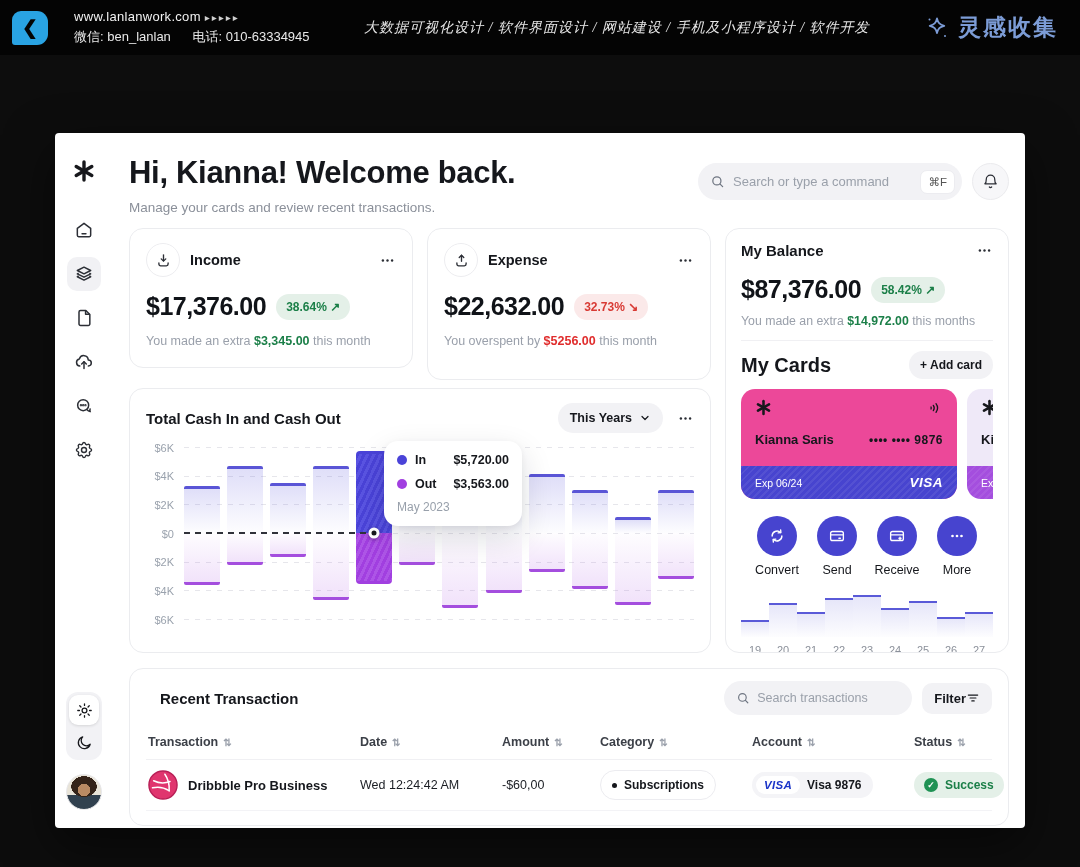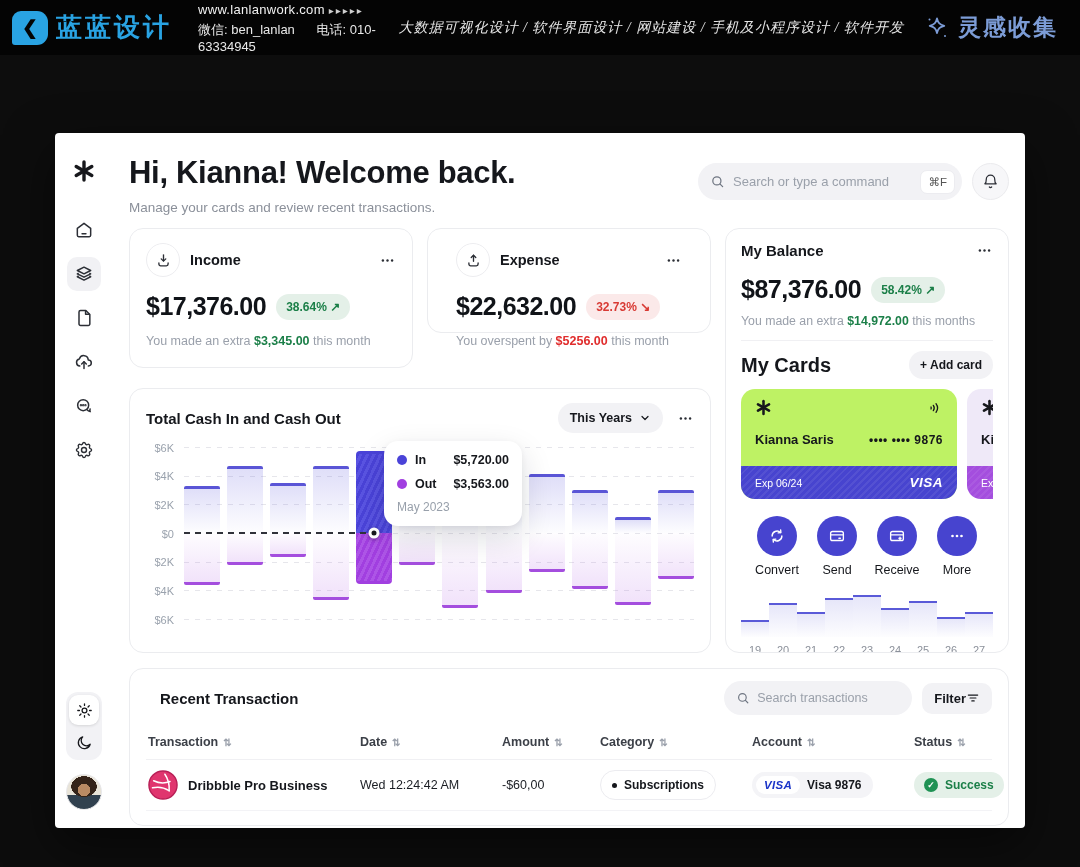--- a/index.html
+++ b/index.html
@@ -61,21 +61,21 @@
   .kbd { background:#fff; border:1px solid #ececf0; border-radius:7px; padding:4px 7px; font-size:11.5px; color:#555; }
   .bell-btn { width:37px; height:37px; border-radius:50%; background:#f7f7f9; border:1px solid #ebebee;
               display:grid; place-items:center; color:#2c2f36; }
   .bell-btn svg { width:17px; height:17px; }
 
   
   .card { position:absolute; background:#fff; border:1px solid #ebecef; border-radius:14px; }
 
   
   .card-income  { left:74px;  top:95px; width:284px; height:140px; padding:14px 16px; }
-  .card-expense { left:372px; top:95px; width:284px; height:105px; padding:14px 28px; }
+  .card-expense { left:372px; top:95px; width:284px; height:152px; padding:14px 16px; }
   .stat-head { display:flex; align-items:center; gap:10px; }
   .stat-ico { width:34px; height:34px; border-radius:50%; border:1px solid #ededf0; display:grid; place-items:center; color:#2c2f36; }
   .stat-ico svg { width:17px; height:17px; }
   .stat-label { font-size:14.5px; font-weight:700; color:#15171c; }
   .dots-btn { margin-left:auto; color:#2b2e35; display:grid; place-items:center; cursor:pointer; }
   .dots-btn svg { width:17px; height:17px; }
   .stat-value-row { display:flex; align-items:center; gap:10px; margin-top:15px; }
   .stat-value { font-size:25px; font-weight:700; color:#101318; letter-spacing:-.5px; }
   .badge { font-size:12px; font-weight:700; border-radius:999px; padding:6px 10px; white-space:nowrap; }
   .badge.up { background:#e4f0e8; color:#1b7f48; }
@@ -134,21 +134,21 @@
   .bal-head { display:flex; align-items:center; }
   .bal-title { font-size:15px; font-weight:700; color:#15171c; }
   .bal-value-row { display:flex; align-items:center; gap:10px; margin-top:16px; }
   .bal-note { margin-top:10px; font-size:12.3px; color:#9aa0ab; }
   .bal-divider { border:none; border-top:1px solid #f0f0f3; margin:12px 0 10px; }
   .mycards-row { display:flex; align-items:center; justify-content:space-between; }
   .mycards-title { font-size:20px; font-weight:700; color:#15171c; }
   .addcard-btn { background:#f2f2f5; border-radius:999px; padding:7px 11px; font-size:12px; font-weight:700;
                  color:#15171c; cursor:pointer; }
   .cards-strip { margin-top:10px; display:flex; gap:10px; overflow:hidden; height:110px; }
-  .ccard { width:216px; min-width:216px; height:110px; border-radius:14px; background:#bef264;
+  .ccard { width:216px; min-width:216px; height:110px; border-radius:14px; background:#ec4899;
            position:relative; overflow:hidden; cursor:pointer; }
   .ccard.c2 { min-width:120px; background:#efe9f8; }
   .cc-top { display:flex; justify-content:space-between; align-items:center; padding:10px 14px 0; color:#17181c; }
   .cc-mid { display:flex; justify-content:space-between; align-items:baseline; padding:0 14px; margin-top:16px; }
   .cc-holder { font-size:13px; font-weight:700; color:#15171c; white-space:nowrap; }
   .cc-num { font-size:12px; font-weight:700; color:#15171c; letter-spacing:.5px; white-space:nowrap; }
   .cc-strip { position:absolute; bottom:0; left:0; right:0; height:33px; color:#fff; display:flex;
               align-items:center; justify-content:space-between; padding:0 14px; font-size:10.5px;
               background-image:repeating-linear-gradient(135deg, rgba(255,255,255,.07) 0 2px, transparent 2px 5px); }
   .cc-strip .visa { font-style:italic; font-weight:900; font-size:13.5px; letter-spacing:.5px; }
@@ -199,21 +199,20 @@
                  border-radius:999px; padding:6px 10px; font-size:12px; font-weight:700; }
   .check-circle { width:14px; height:14px; border-radius:50%; background:#1f9254; color:#fff; display:grid;
                   place-items:center; font-size:9px; line-height:1; }
 </style>
 </head>
 <body>
 
 <div class="banner">
   <div class="logo-wrap">
     <div class="logo-mark">❮</div>
-    <div class="logo-text">蓝蓝设计</div>
   </div>
   <div class="banner-info">
     <div class="l1"><span>www.lanlanwork.com</span>
       <span class="arr">▸▸▸▸▸</span></div>
     <div class="l2">
       <span>微信:  ben_lanlan</span>
       <span>电话:  010-63334945</span>
     </div>
   </div>
   <div class="banner-services">大数据可视化设计 / 软件界面设计 / 网站建设 / 手机及小程序设计 / 软件开发</div>

